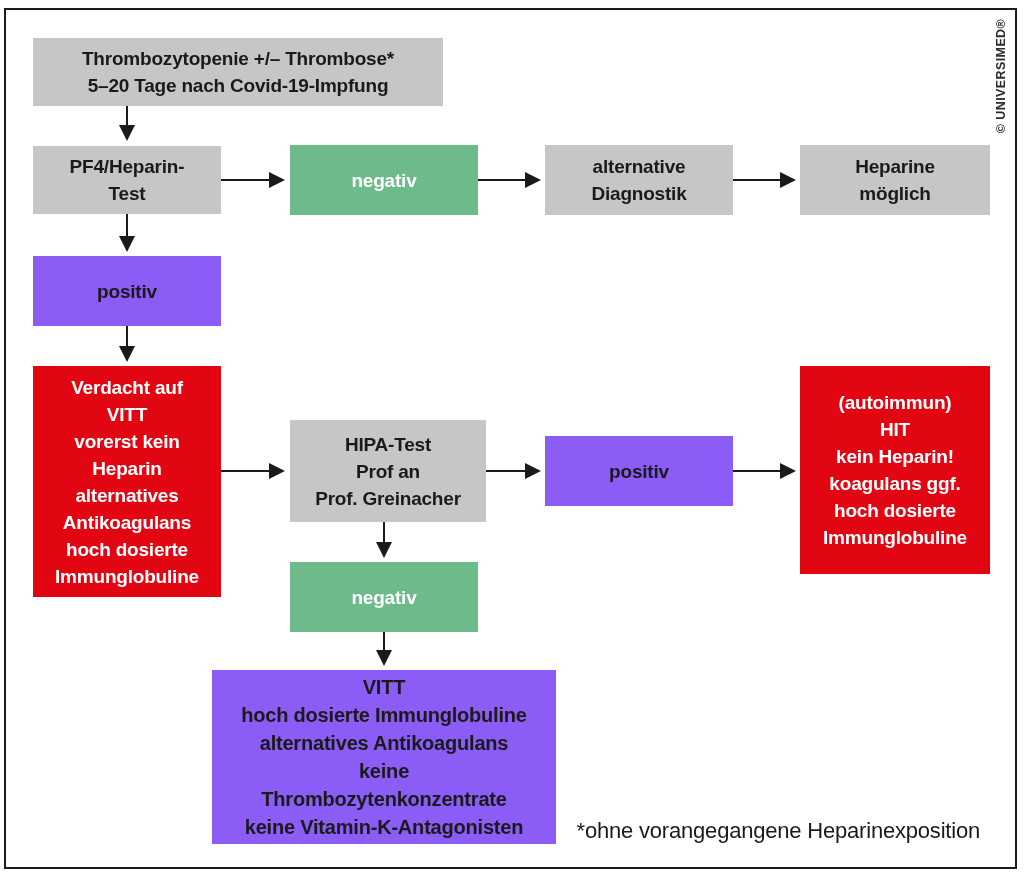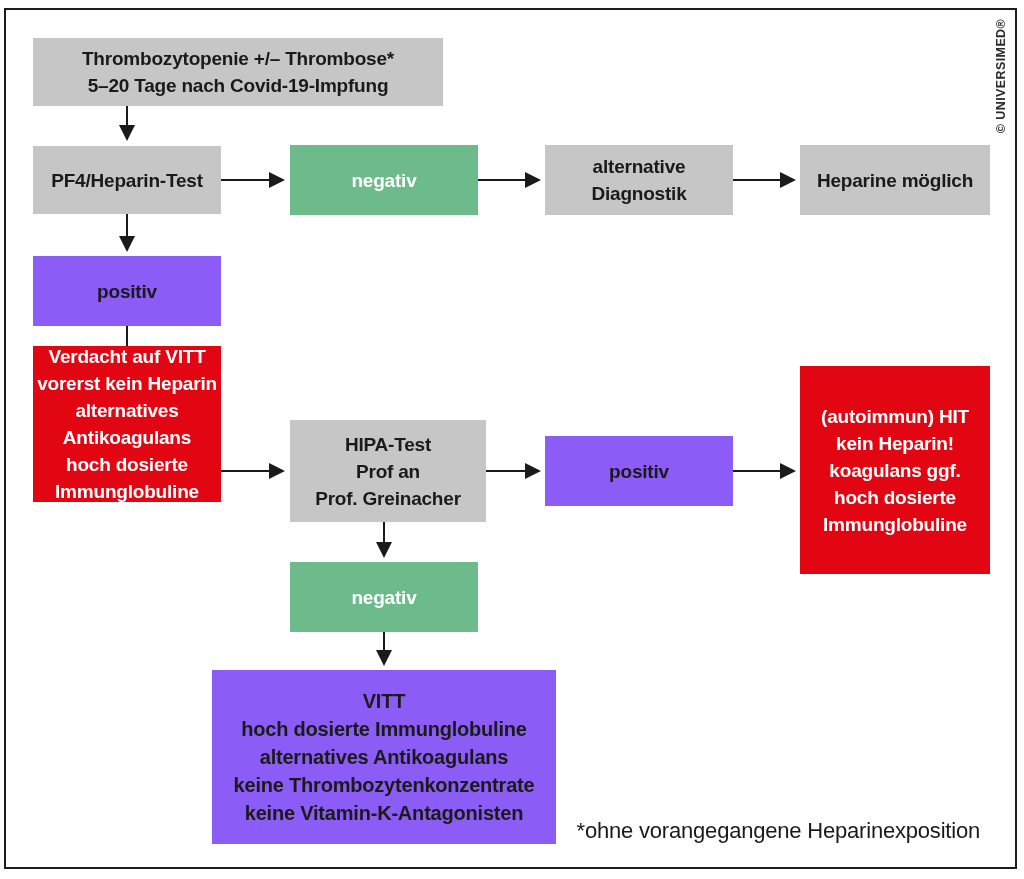--- a/index.html
+++ b/index.html
@@ -24,21 +24,21 @@
     flex-direction: column;
     align-items: center;
     justify-content: center;
     text-align: center;
     font-weight: bold;
     font-size: 19px;
     line-height: 27px;
     letter-spacing: -0.2px;
     color: #1a1a1a;
     box-sizing: border-box;
-    padding: 2px 4px;
+    padding: 2px 22px;
   }
   .node.gray   { background: #c7c6c6; }
   .node.green  { background: #6dba8a; color: #ffffff; }
   .node.salmon { background: #8b5cf6; }
   .node.red    { background: #e20613; color: #ffffff; }
   .arrows {
     position: absolute;
     left: 0; top: 0;
     width: 1024px; height: 879px;
     pointer-events: none;
@@ -110,21 +110,21 @@
   </div>
 
   <div class="node gray" style="left:800px; top:145px; width:190px; height:70px;">
     <span>Heparine möglich</span>
   </div>
 
   <div class="node salmon" style="left:33px; top:256px; width:188px; height:70px;">
     <span>positiv</span>
   </div>
 
-  <div class="node red" style="left:33px; top:346px; width:188px; height:156px;">
+  <div class="node red" style="left:33px; top:366px; width:188px; height:231px;">
     <span>Verdacht auf VITT</span>
     <span>vorerst kein Heparin</span>
     <span>alternatives</span>
     <span>Antikoagulans</span>
     <span>hoch dosierte</span>
     <span>Immunglobuline</span>
   </div>
 
   <div class="node gray" style="left:290px; top:420px; width:196px; height:102px;">
     <span>HIPA-Test</span>

